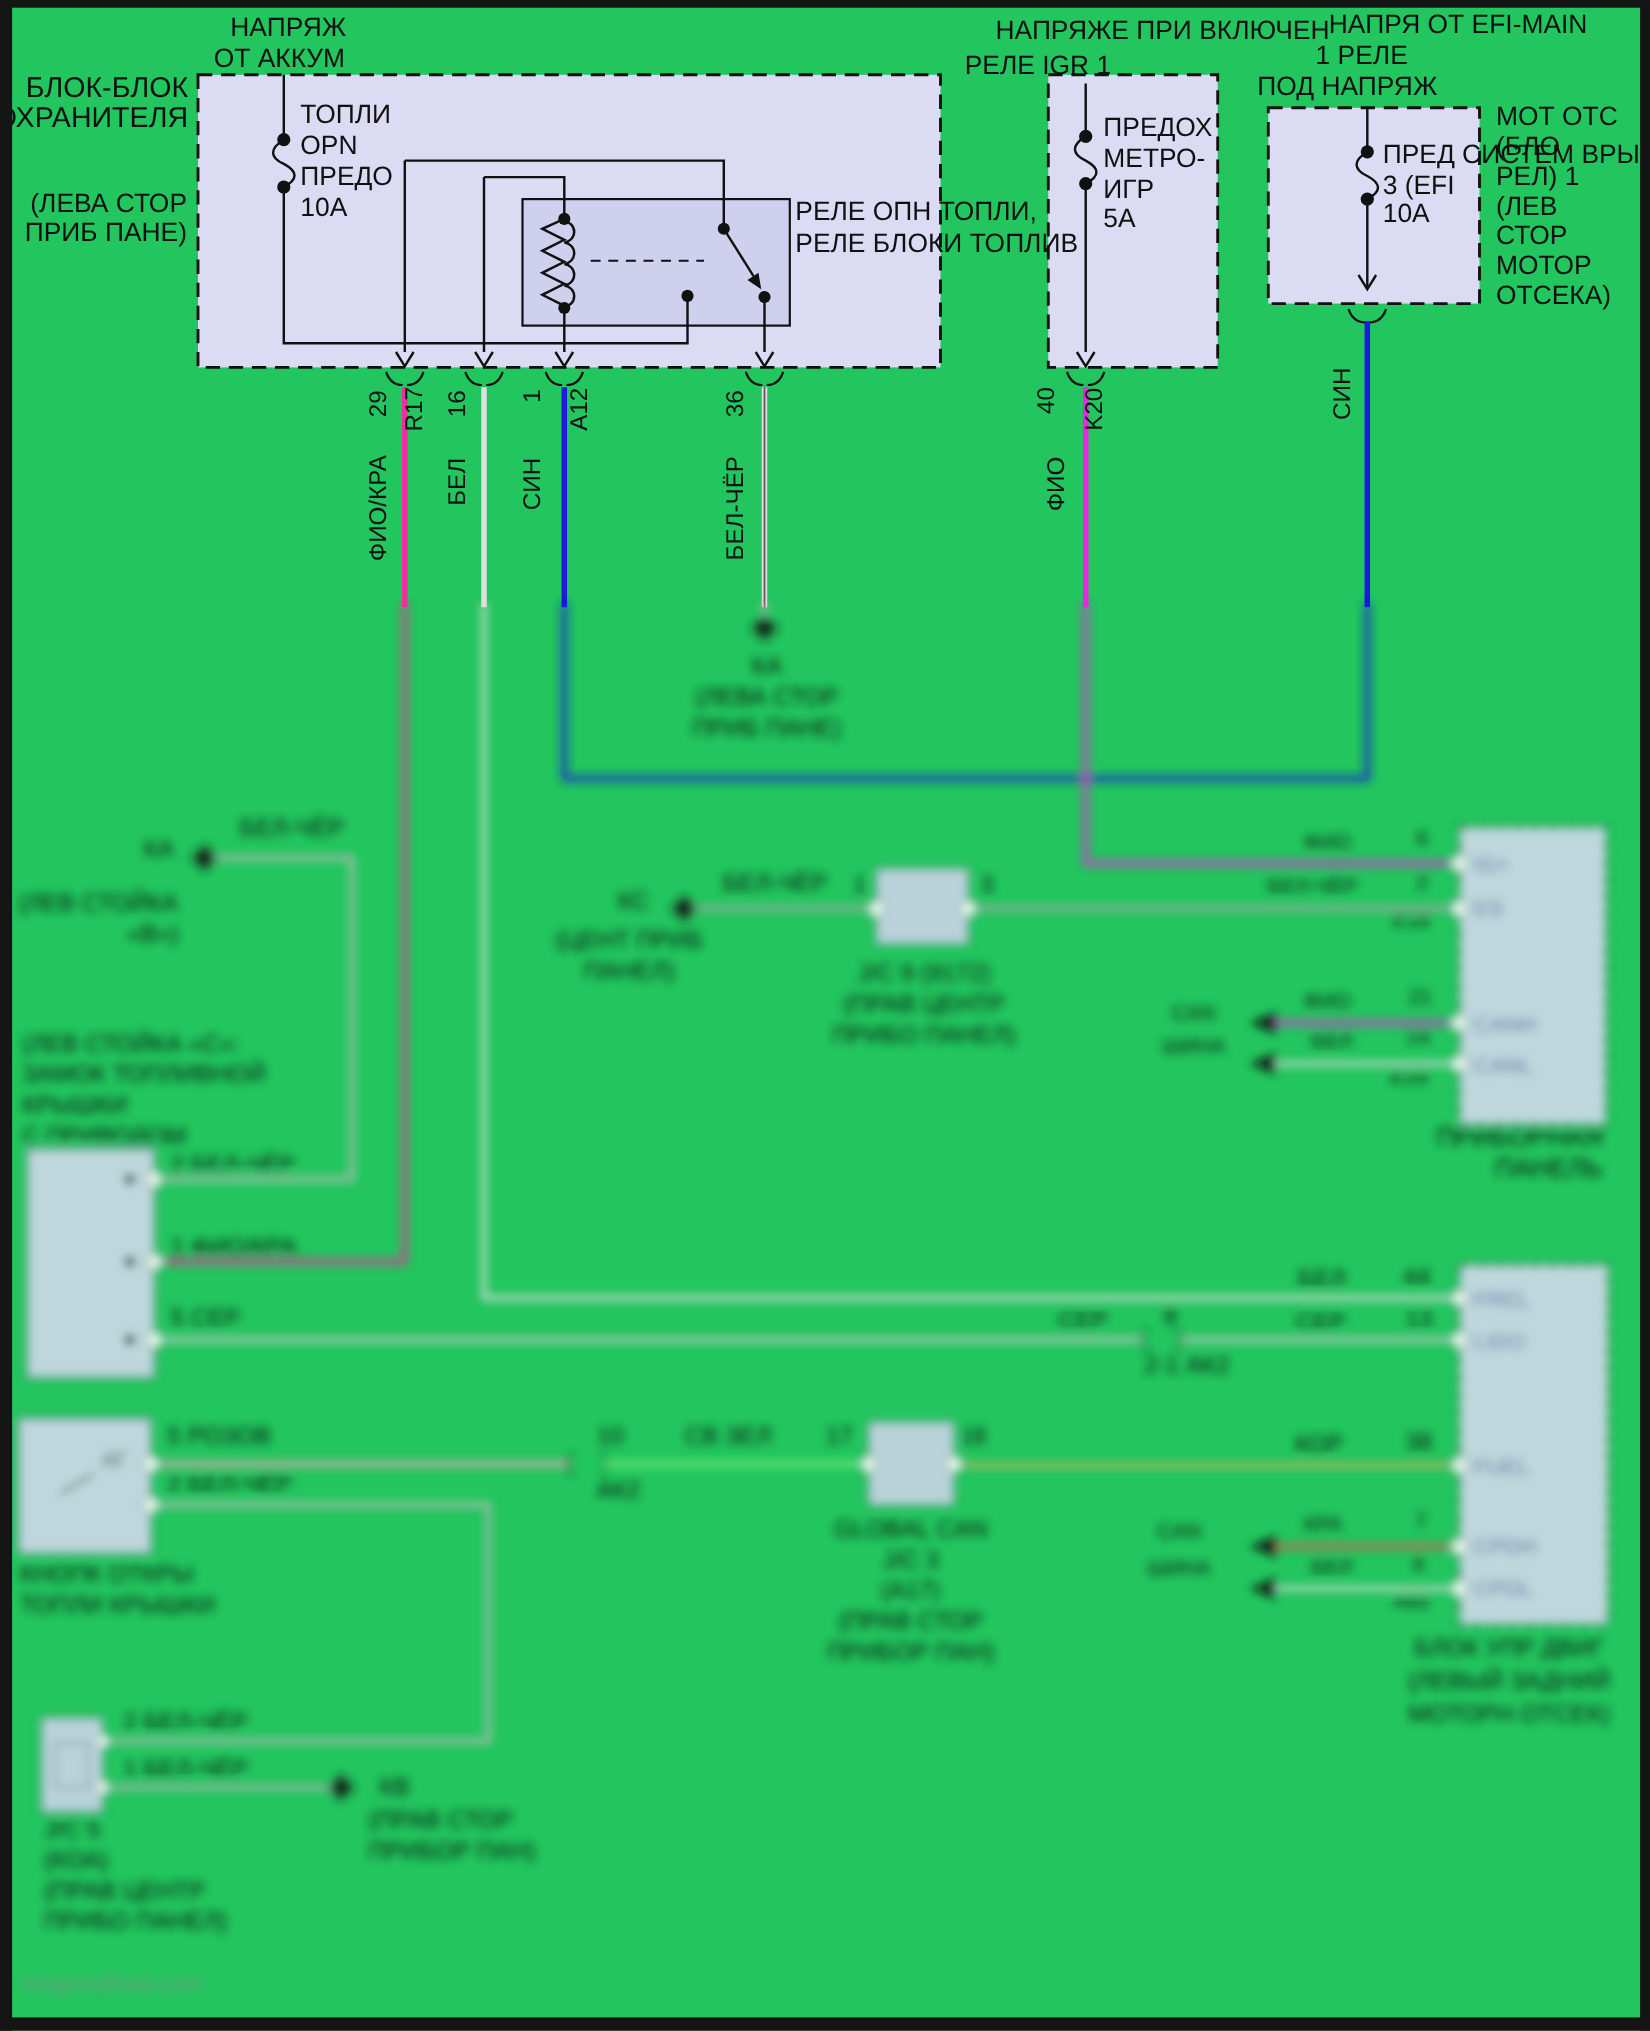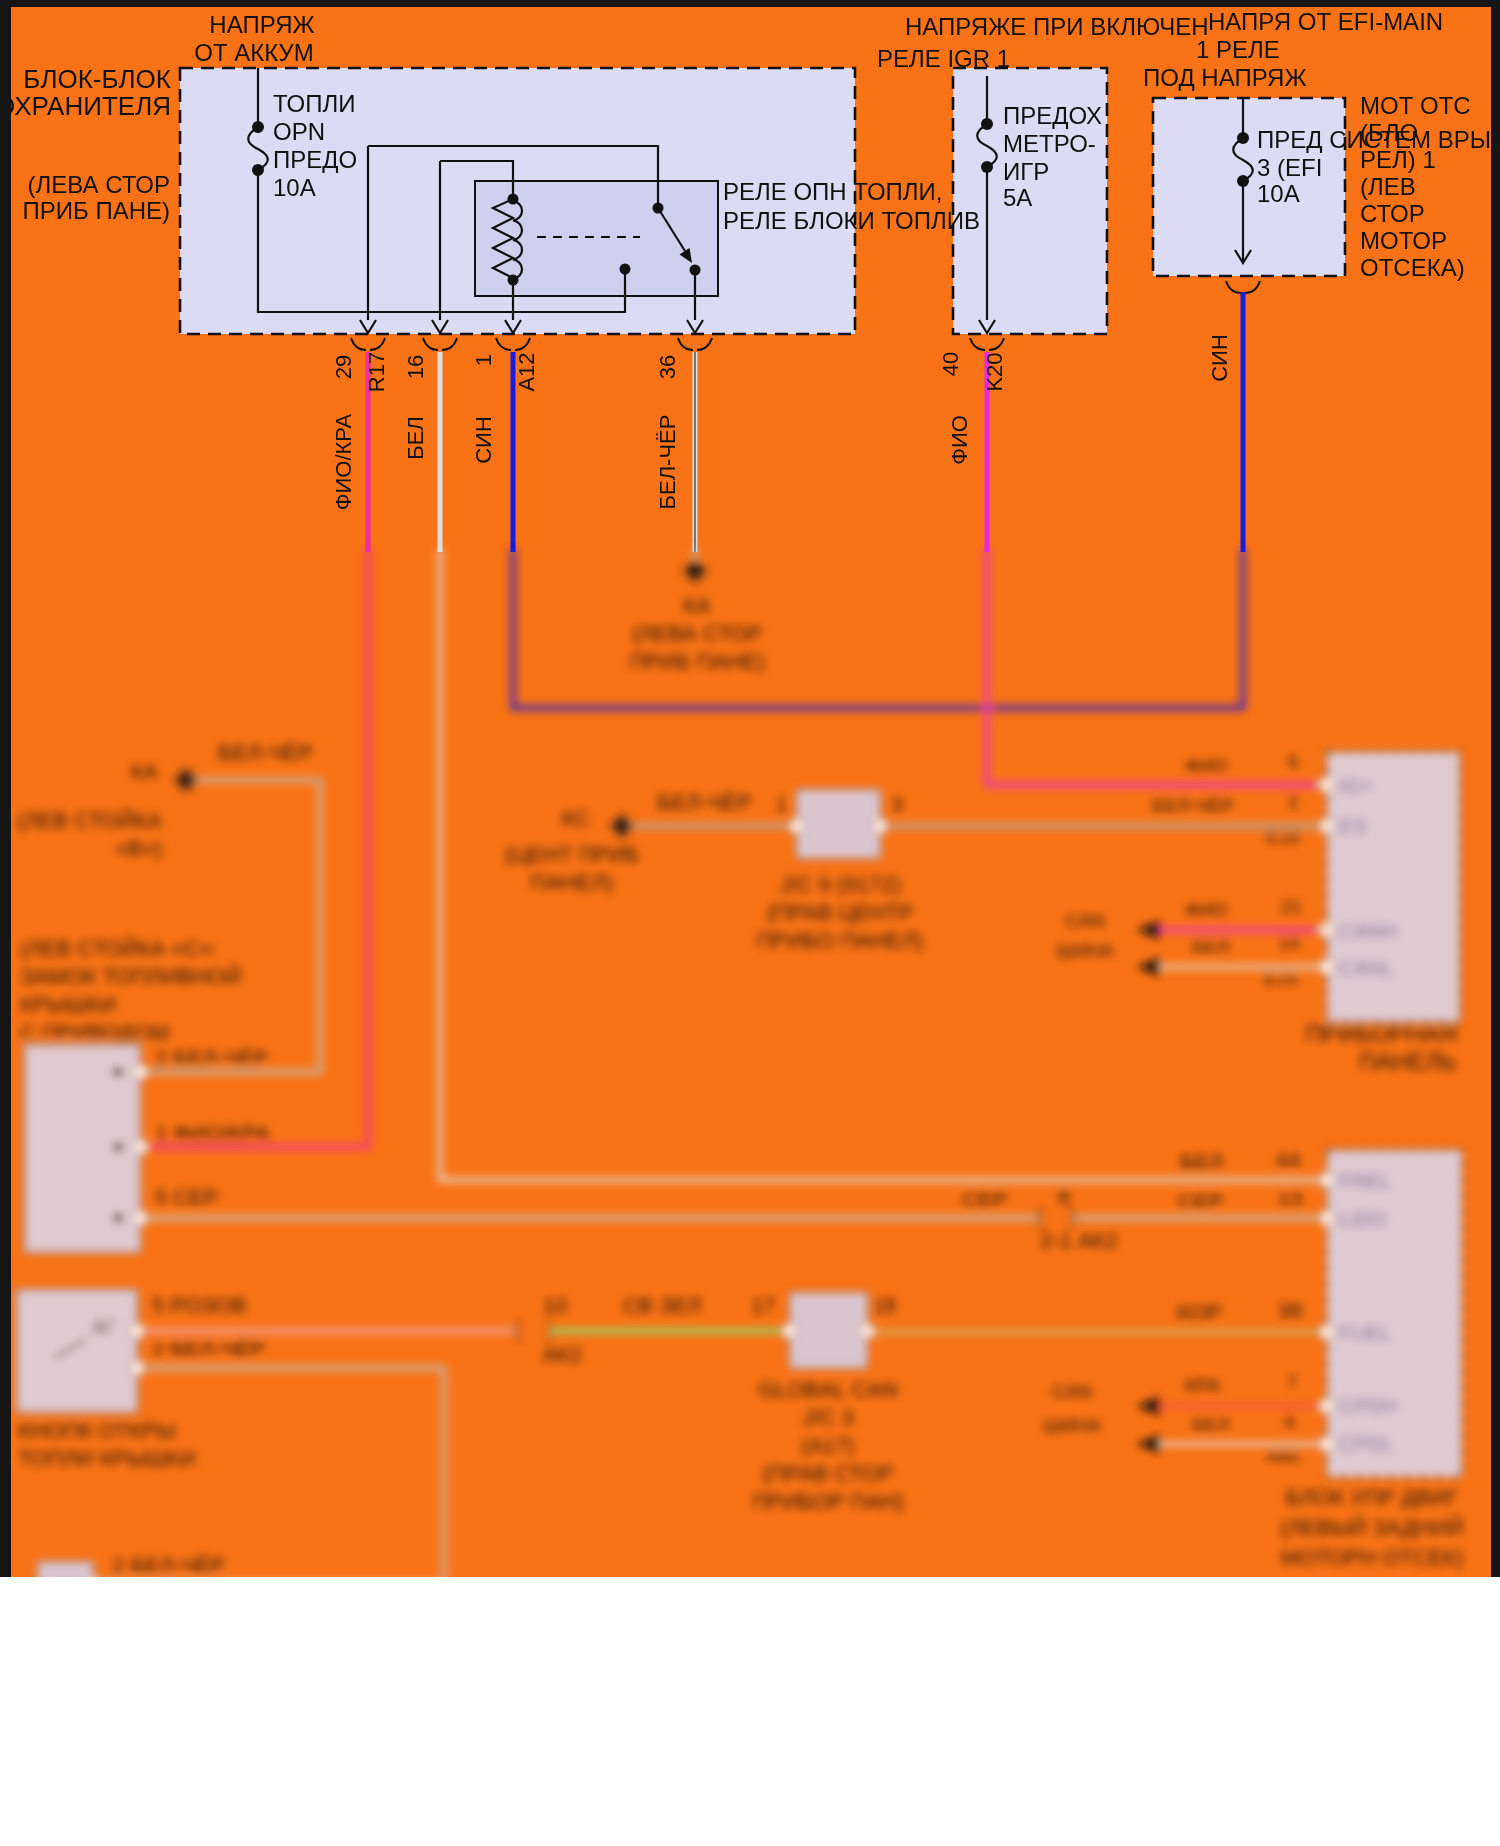--- a/index.html
+++ b/index.html
@@ -1,16 +1,16 @@
 <!DOCTYPE html>
 <html><head>
 <meta charset="utf-8">
 <style>
   html,body{margin:0;padding:0;background:#fff;}
-  .page{position:relative;width:1500px;height:1577px;background:#f97316;overflow:hidden;}
+  .page{position:relative;width:1500px;height:1846px;background:#22c55e;overflow:hidden;}
   svg{display:block}
   text{font-family:"Liberation Sans","DejaVu Sans",sans-serif;fill:#111;}
   .t26{font-size:26px}
   .t24{font-size:24px}
   .t22{font-size:22px}
   .t20{font-size:20px}
   .t19{font-size:19px}
   .mid{text-anchor:middle}
   .end{text-anchor:end}
   .bluetxt{fill:#5257b0}

